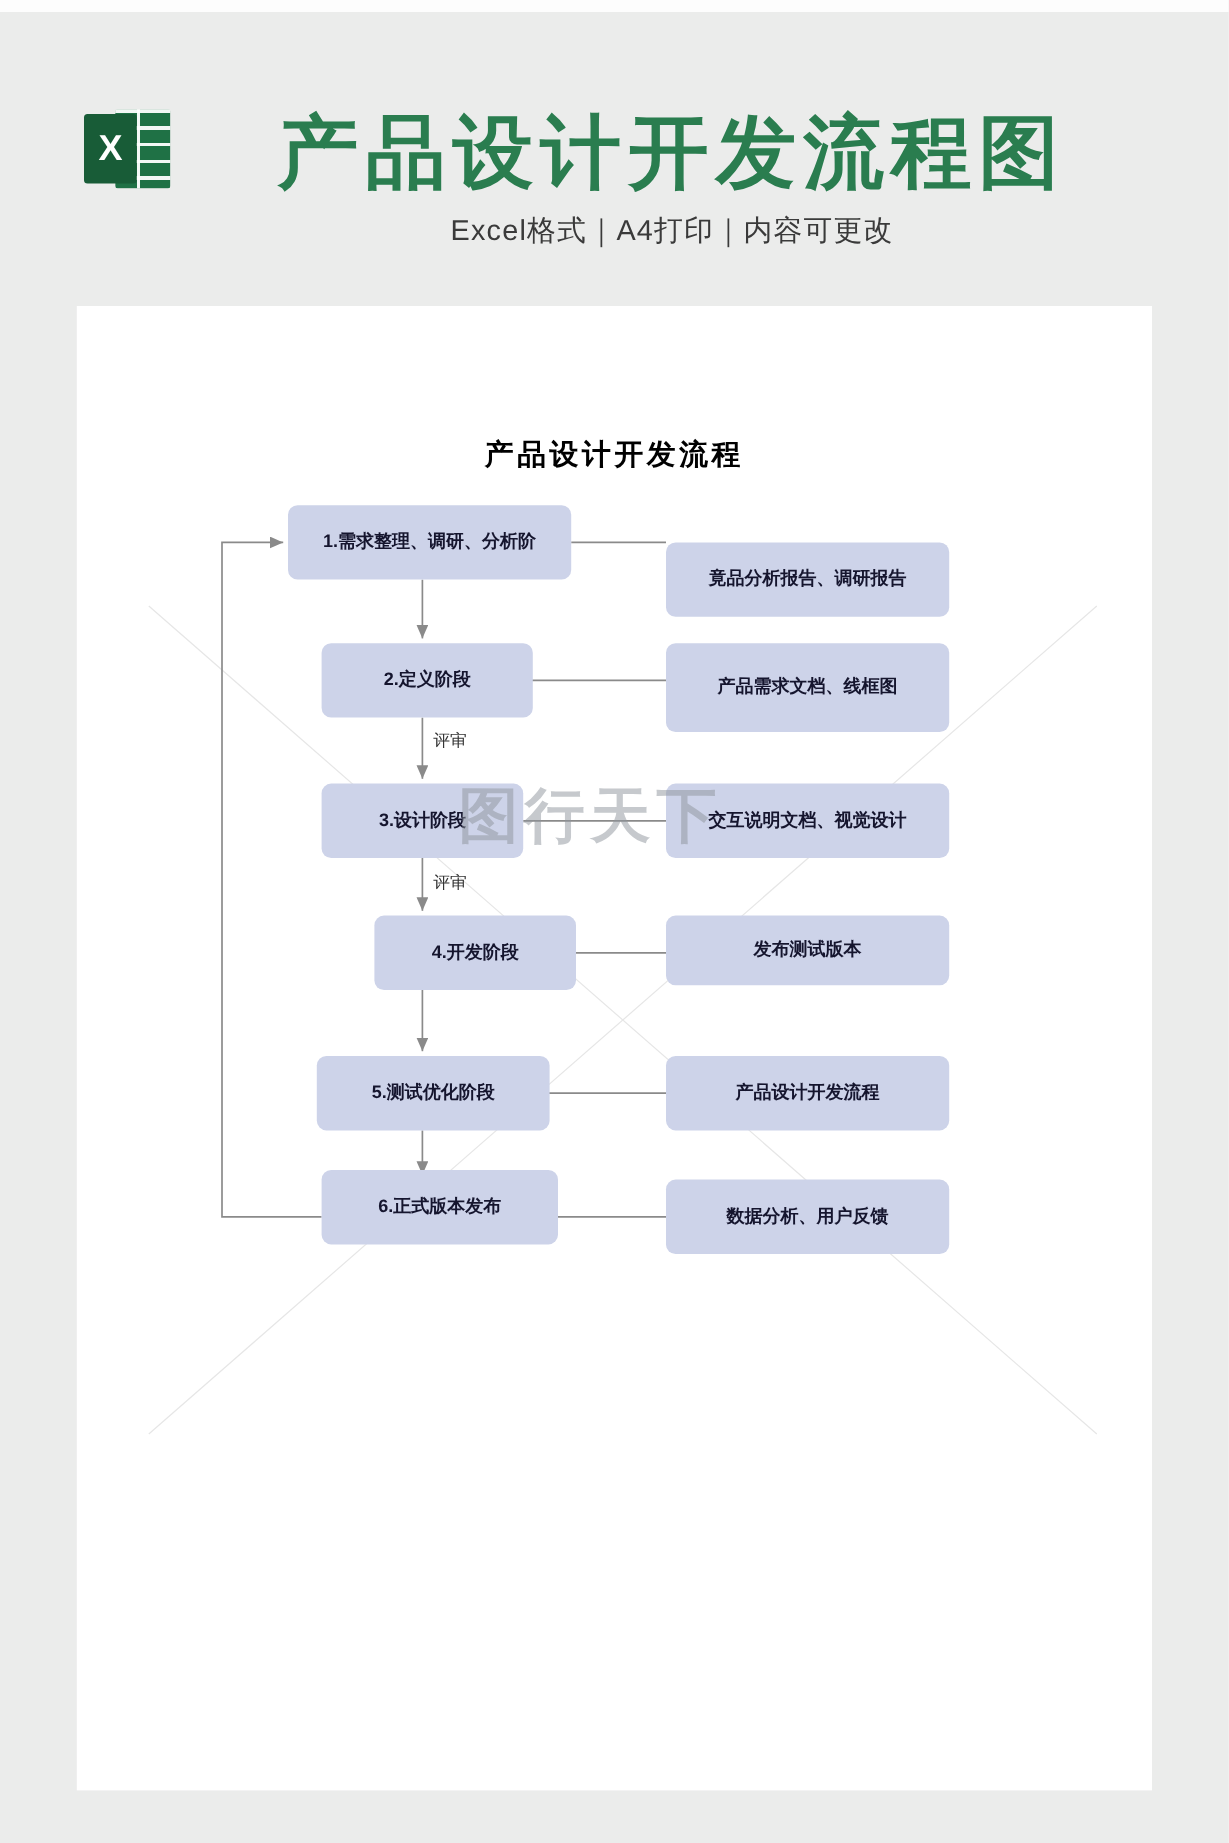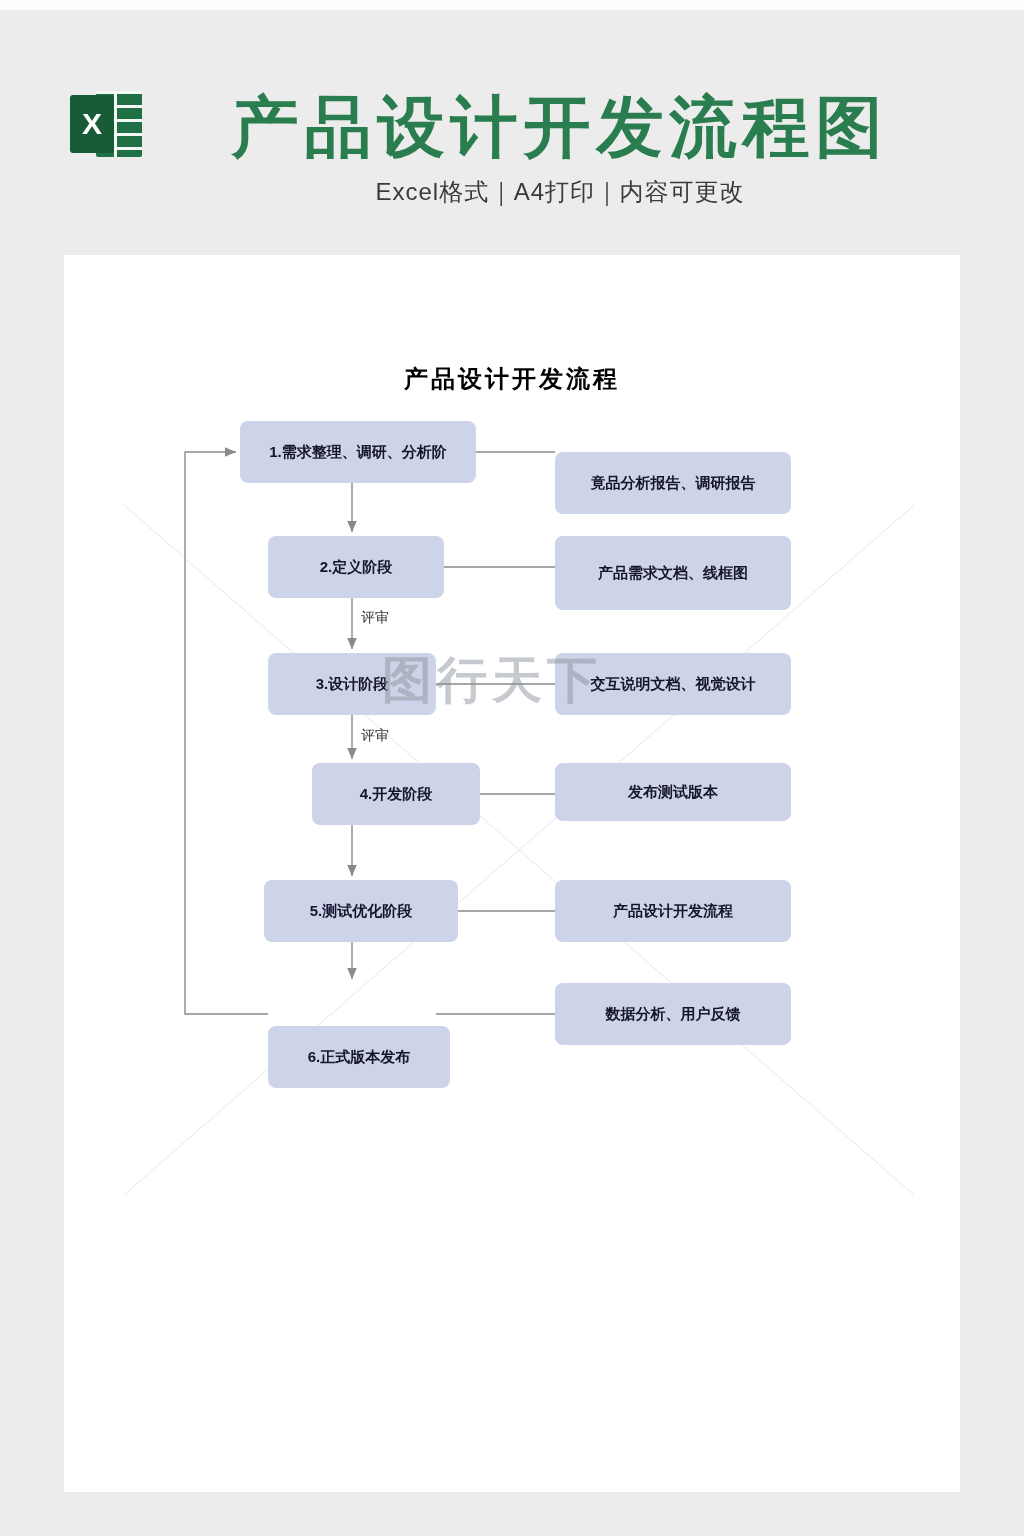--- a/index.html
+++ b/index.html
@@ -61,21 +61,21 @@
     border-radius:8px;
     display:flex; align-items:center; justify-content:center;
     font-weight:700; font-size:15px; color:#15152e;
     text-align:left; padding:0 6px; line-height:1.25;
   }
   .s1{left:176px;top:166px;width:236px;height:62px;}
   .s2{left:204px;top:281px;width:176px;height:62px;}
   .s3{left:204px;top:398px;width:168px;height:62px;}
   .s4{left:204px;top:508px;width:168px;height:62px;margin-left:44px;}
   .s5{left:200px;top:625px;width:194px;height:62px;}
-  .s6{left:204px;top:771px;width:182px;height:62px;}
+  .s6{left:204px;top:720px;width:197px;height:62px;}
   .o1{left:491px;top:166px;width:236px;height:62px;margin-top:31px;}
   .o2{left:491px;top:281px;width:236px;height:74px;}
   .o3{left:491px;top:398px;width:236px;height:62px;}
   .o4{left:491px;top:508px;width:236px;height:58px;}
   .o5{left:491px;top:625px;width:236px;height:62px;}
   .o6{left:491px;top:728px;width:236px;height:62px;}
 
   .gate { position:absolute; font-size:14px; color:#333; }
   .g1 { left:297px; top:354px; }
   .g2 { left:297px; top:472px; }

